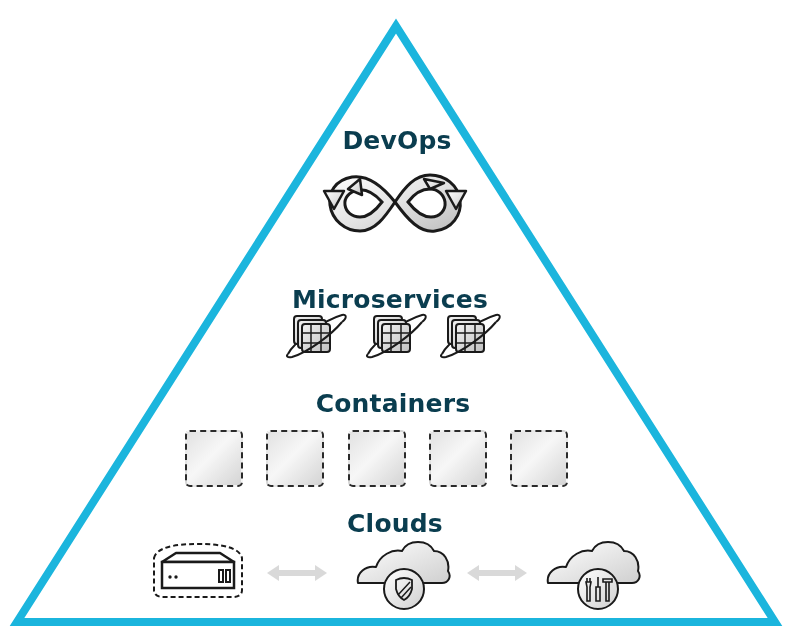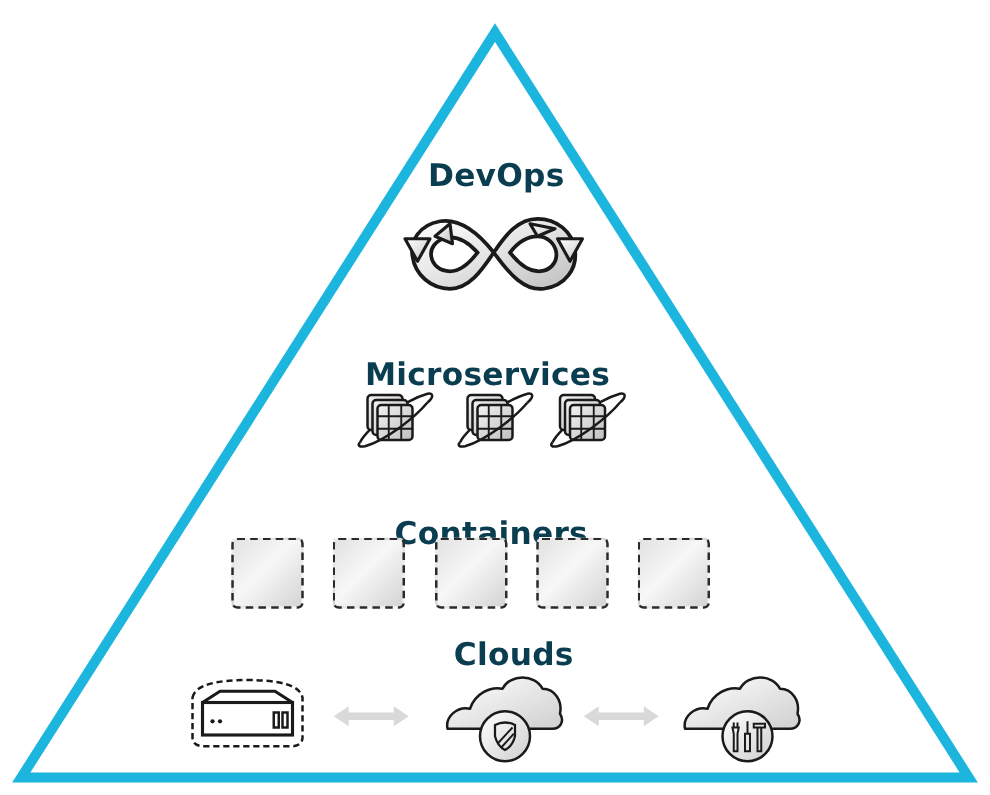--- a/index.html
+++ b/index.html
@@ -83,28 +83,28 @@
   </svg>
   <svg class="icon" width="64" height="50" style="left:438px; top:312px;" viewBox="0 0 64 50">
     <path d="M4,42 C10,30 40,8 58,3 C63,2 63,6 58,10" fill="none" stroke="#1a1a1a" stroke-width="2"></path>
     <rect x="10" y="4" width="28" height="28" rx="3" fill="url(#gMs)" stroke="#1a1a1a" stroke-width="2"></rect>
     <rect x="14" y="8" width="28" height="28" rx="3" fill="url(#gMs)" stroke="#1a1a1a" stroke-width="2"></rect>
     <rect x="18" y="12" width="28" height="28" rx="3" fill="url(#gMs)" stroke="#1a1a1a" stroke-width="2"></rect>
     <path d="M27,12 V40 M37,12 V40 M18,21 H46 M18,31 H46" stroke="#1a1a1a" stroke-width="1.5"></path>
     <path d="M58,10 C48,22 25,40 8,45 C3,46 2,44 4,42" fill="none" stroke="#1a1a1a" stroke-width="2"></path>
   </svg>
 
-  <div class="label" style="left:393px; top:391px;margin-top:23px;">Containers</div>
+  <div class="label" style="left:393px; top:391px;">Containers</div>
   <div class="box" style="left:185px; top:430px;"></div>
   <div class="box" style="left:266px; top:430px;"></div>
   <div class="box" style="left:348px; top:430px;"></div>
   <div class="box" style="left:429px; top:430px;"></div>
   <div class="box" style="left:510px; top:430px;"></div>
 
-  <div class="label" style="left:395px; top:511px;margin-left:16px;">Clouds</div>
+  <div class="label" style="left:395px; top:511px;">Clouds</div>
 
   <svg class="icon" width="100" height="60" style="left:148px; top:540px;" viewBox="0 0 100 60">
     <path d="M6,18 C8,8 25,4 50,4 C75,4 92,8 94,18 L94,50 C94,55 90,57 85,57 L15,57 C10,57 6,55 6,50 Z" fill="none" stroke="#1a1a1a" stroke-width="2" stroke-dasharray="5,3"></path>
     <path d="M14,22 L28,13 L72,13 L86,22 Z" fill="#ffffff" stroke="#1a1a1a" stroke-width="2.5" stroke-linejoin="round"></path>
     <rect x="14" y="22" width="72" height="26" fill="#ffffff" stroke="#1a1a1a" stroke-width="2.5"></rect>
     <circle cx="22" cy="37" r="1.7" fill="#1a1a1a"></circle>
     <circle cx="28" cy="37" r="1.7" fill="#1a1a1a"></circle>
     <rect x="71" y="30" width="4" height="12" fill="none" stroke="#1a1a1a" stroke-width="2"></rect>
     <rect x="78" y="30" width="4" height="12" fill="none" stroke="#1a1a1a" stroke-width="2"></rect>
   </svg>

